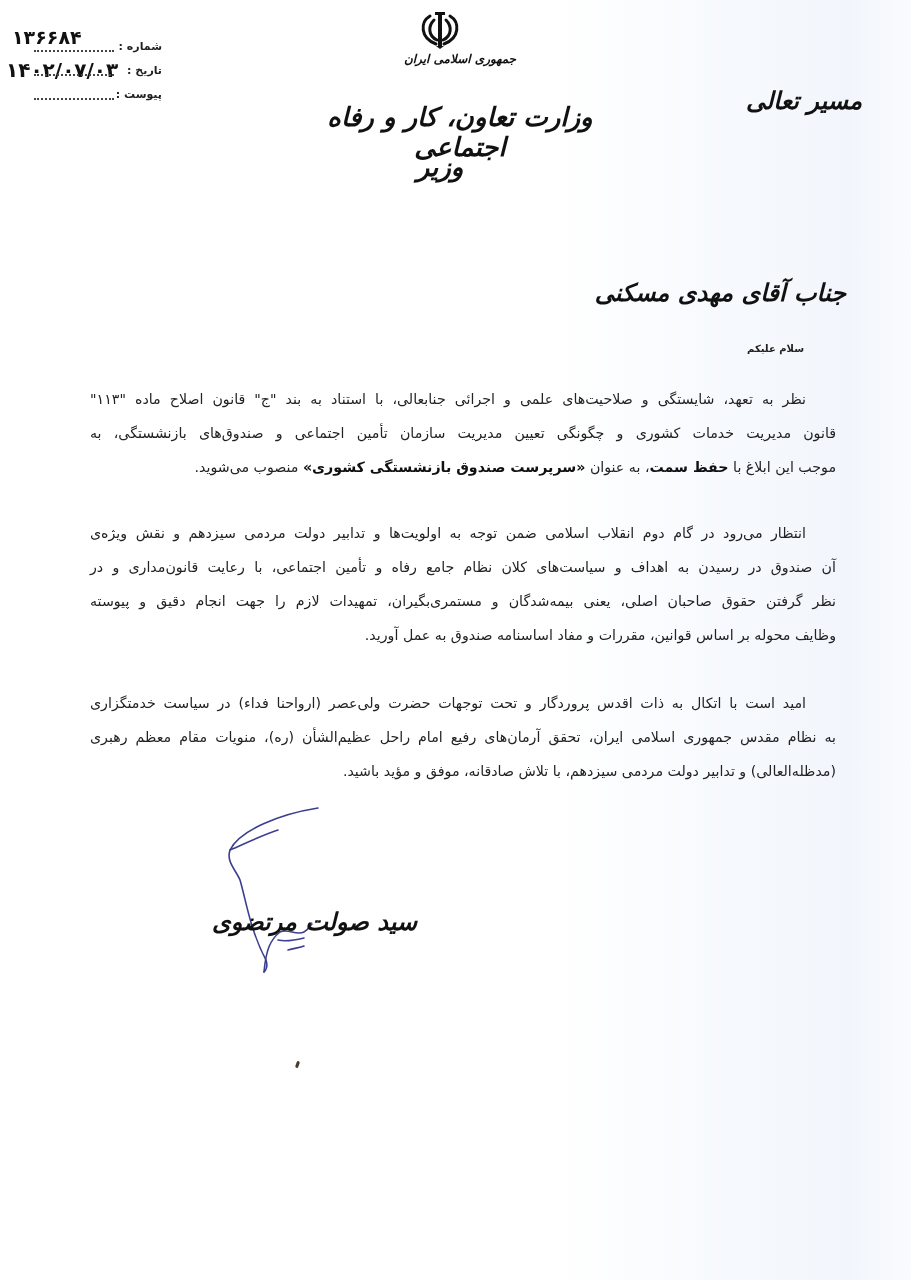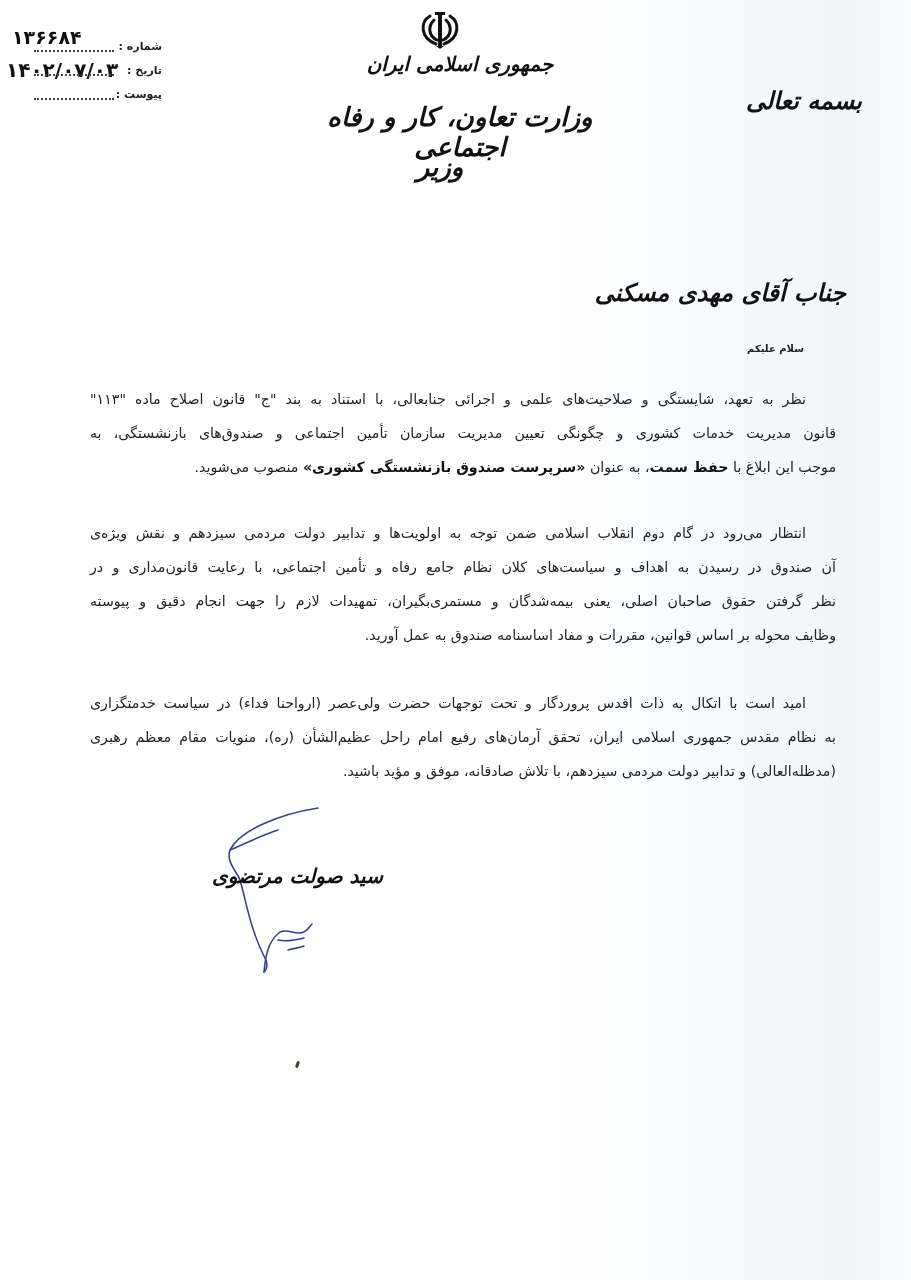--- a/index.html
+++ b/index.html
@@ -36,21 +36,21 @@
     }
     .reg-row.date .reg-value { left: -24px; top: -2px; font-size: 20px; }
     
     .emblem {
       position: absolute; left: 416px; top: 8px; width: 48px; height: 42px;
     }
     .hdr {
       position: absolute; left: 280px; width: 360px; text-align: center;
       font-family: "DejaVu Serif", serif; font-weight: bold; font-style: italic; color: #111;
     }
-    .hdr-country { top: 52px; font-size: 20px; left: 330px; width: 260px; }
+    .hdr-country { top: 52px; font-size: 12px; left: 330px; width: 260px; }
     .hdr-ministry { top: 102px; font-size: 26px; }
     .hdr-minister { top: 152px; font-size: 26px; left: 400px; width: 80px; }
     .bismillah {
       position: absolute; right: 60px; top: 86px;
       font-family: "DejaVu Serif", serif; font-weight: bold; font-style: italic;
       font-size: 24px; color: #111;
     }
     .addressee {
       position: absolute; right: 76px; top: 278px;
       font-family: "DejaVu Serif", serif; font-weight: bold; font-style: italic;
@@ -69,23 +69,23 @@
     .p1 { top: 382px; }
     .p2 { top: 516px; }
     .p3 { top: 686px; }
     .body-text b { font-weight: bold; color: #111; margin-top: 44px; }
     .line { display: block; white-space: nowrap; text-align: justify; text-align-last: justify; }
     .line.last { text-align-last: right; }
     .line.first { padding-right: 30px; }
     
     .signature { position: absolute; left: 200px; top: 800px; width: 200px; height: 190px; }
     .sig-name {
-      position: absolute; left: 212px; top: 864px;
+      position: absolute; left: 212px; top: 907px;
       font-family: "DejaVu Serif", serif; font-weight: bold; font-style: italic;
-      font-size: 20px; color: #111; direction: rtl;
+      font-size: 24px; color: #111; direction: rtl;
     }
     .speck { position: absolute; left: 296px; top: 1061px; width: 3px; height: 7px; background: #4a3a2a; border-radius: 2px; transform: rotate(20deg); }
   </style>
 </head>
 <body>
 
 <div class="page">
 
   <div class="reg">
     <div class="reg-row">
@@ -113,21 +113,21 @@
     </g>
     <rect x="22" y="4" width="4" height="34" fill="#111"></rect>
     <rect x="19" y="4" width="10" height="3" fill="#111"></rect>
     <path d="M20 38 L28 38 L24 41 Z" fill="#111"></path>
   </svg>
 
   <div class="hdr hdr-country">جمهوری اسلامی ایران</div>
   <div class="hdr hdr-ministry">وزارت تعاون، کار و رفاه اجتماعی</div>
   <div class="hdr hdr-minister">وزیر</div>
 
-  <div class="bismillah">بسمه تعالی</div>
+  <div class="bismillah">مسیر تعالی</div>
 
   <div class="addressee">جناب آقای مهدی مسکنی</div>
   <div class="greeting">سلام علیکم</div>
 
   <div class="body-text p1">
     <span class="line first">نظر به تعهد، شایستگی و صلاحیت‌های علمی و اجرائی جنابعالی، با استناد به بند "ج" قانون اصلاح ماده "۱۱۳"</span>
     <span class="line">قانون مدیریت خدمات کشوری و چگونگی تعیین مدیریت سازمان تأمین اجتماعی و صندوق‌های بازنشستگی، به</span>
     <span class="line last"><span>موجب این ابلاغ با </span><b>حفظ سمت</b><span>، به عنوان </span><b>«سرپرست صندوق بازنشستگی کشوری»</b><span> منصوب می‌شوید.</span></span>
   </div>
 

